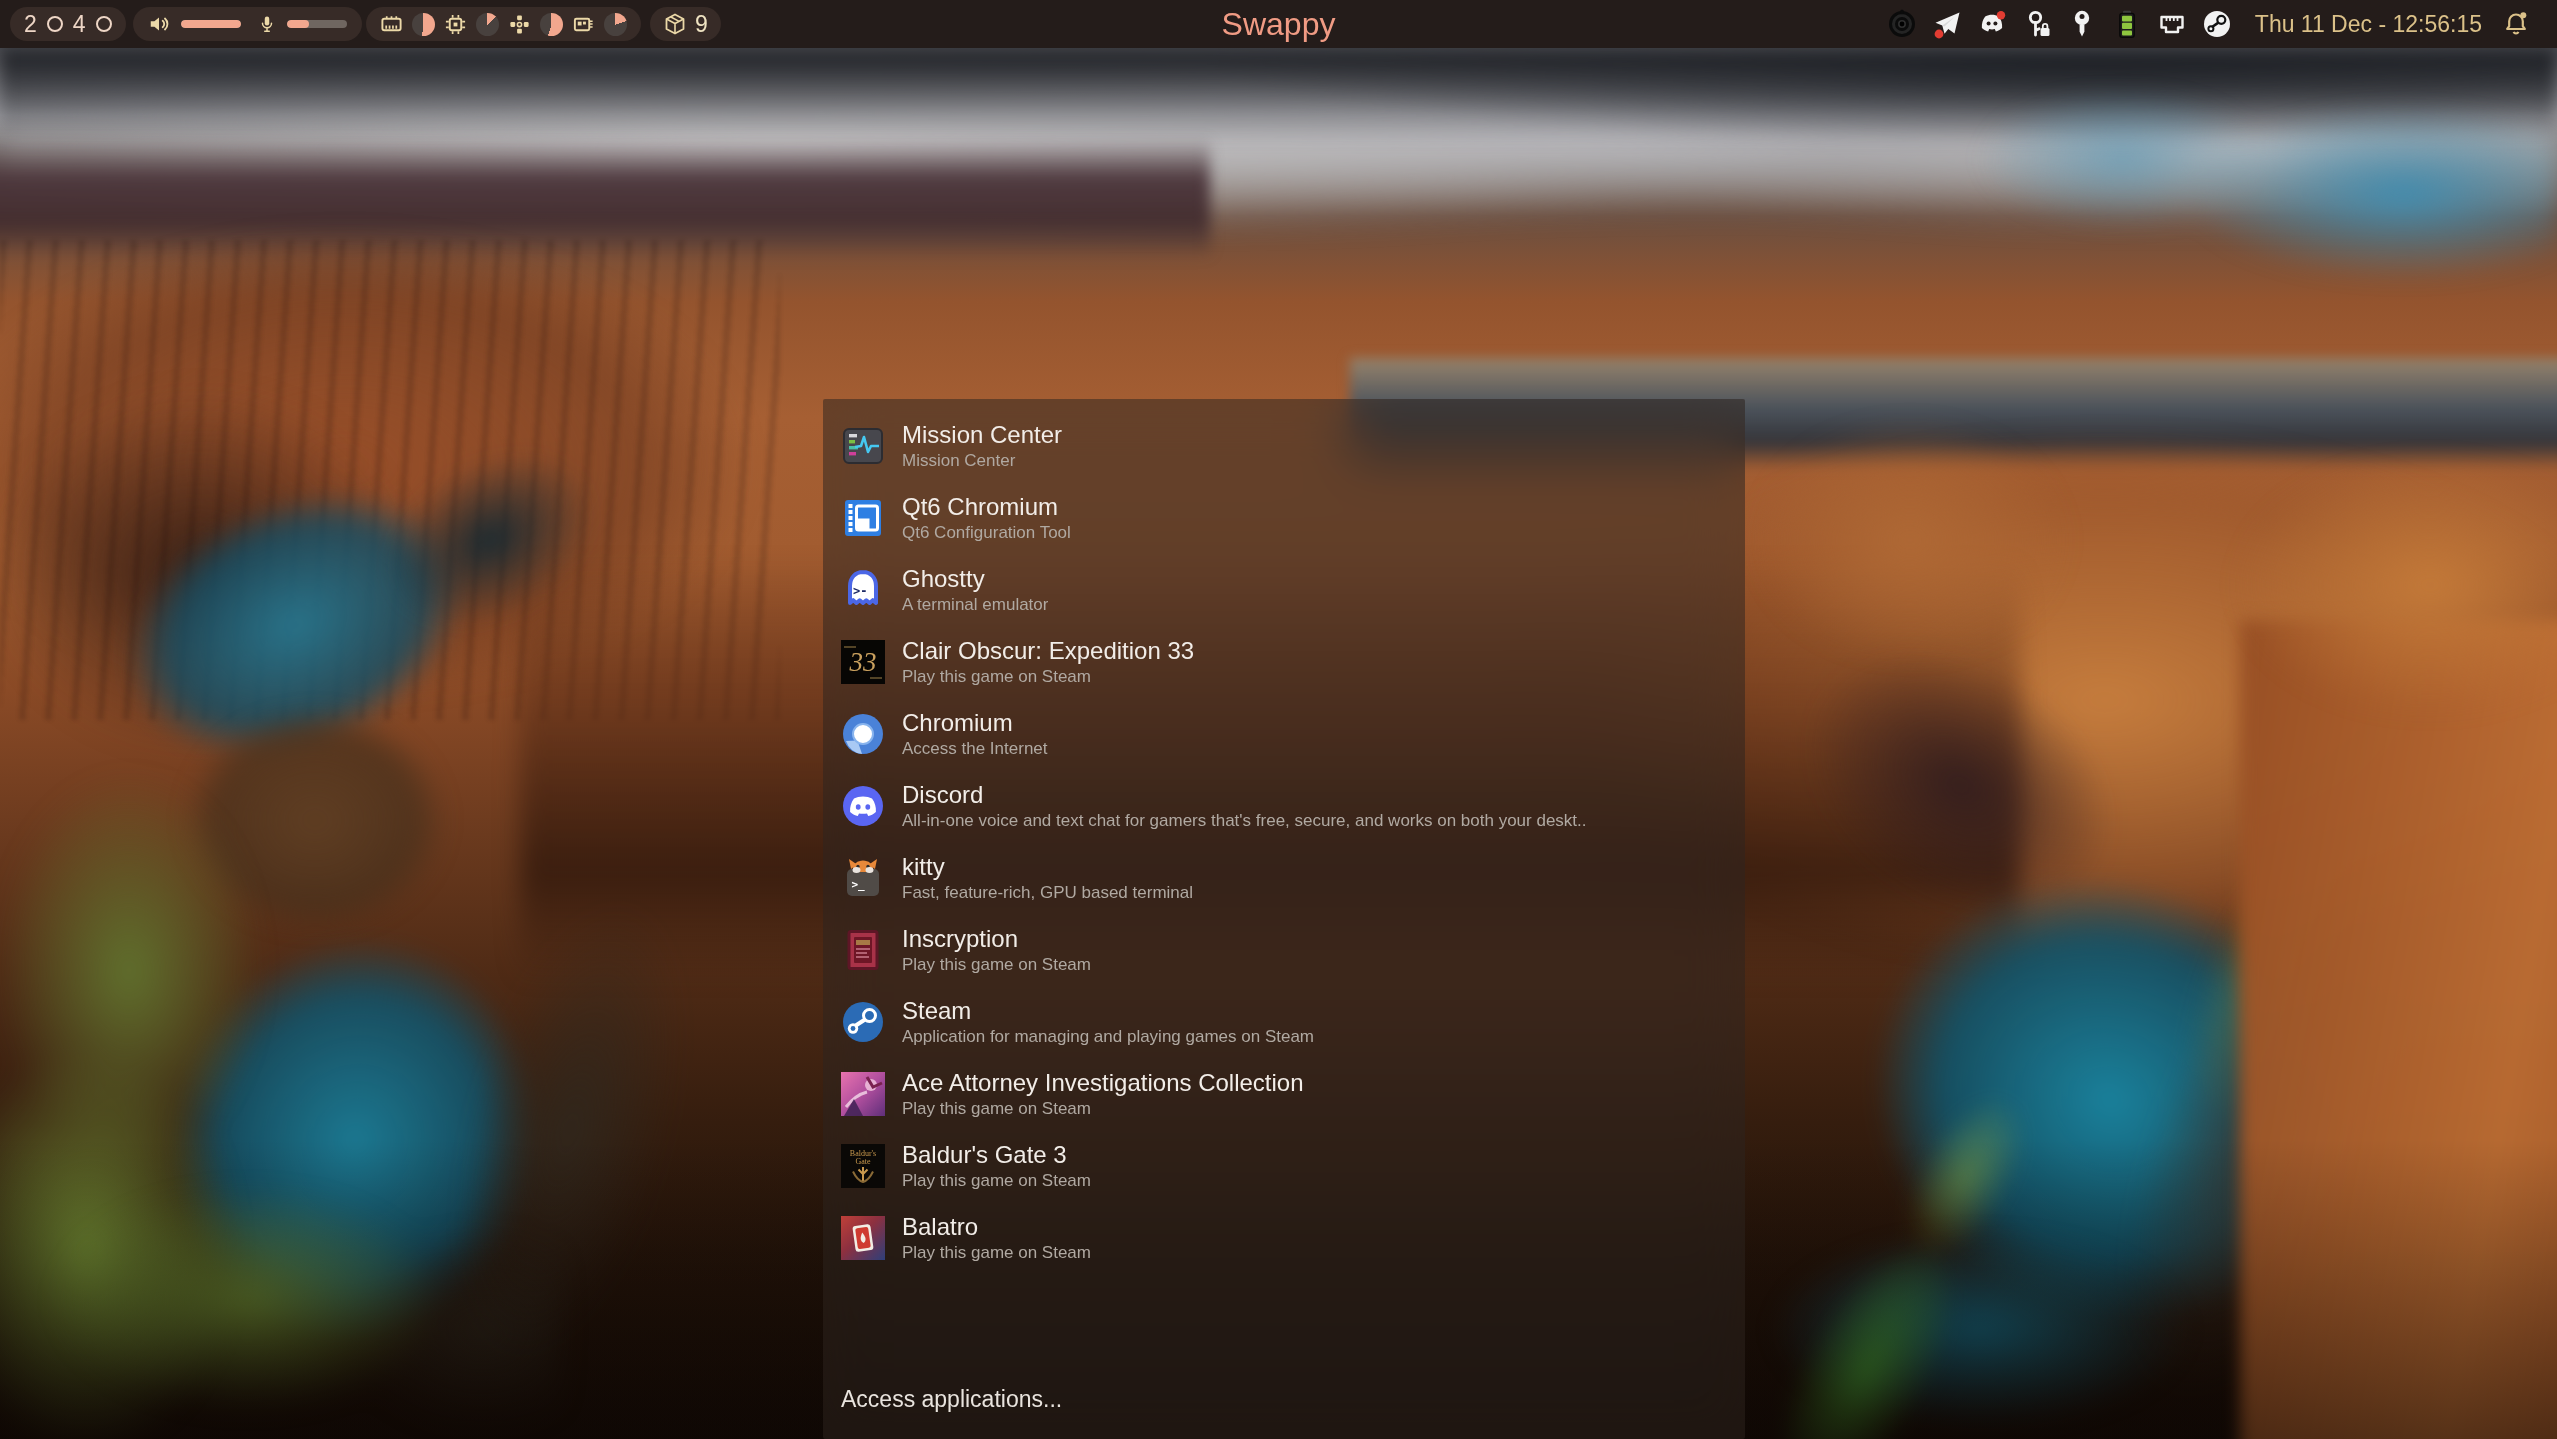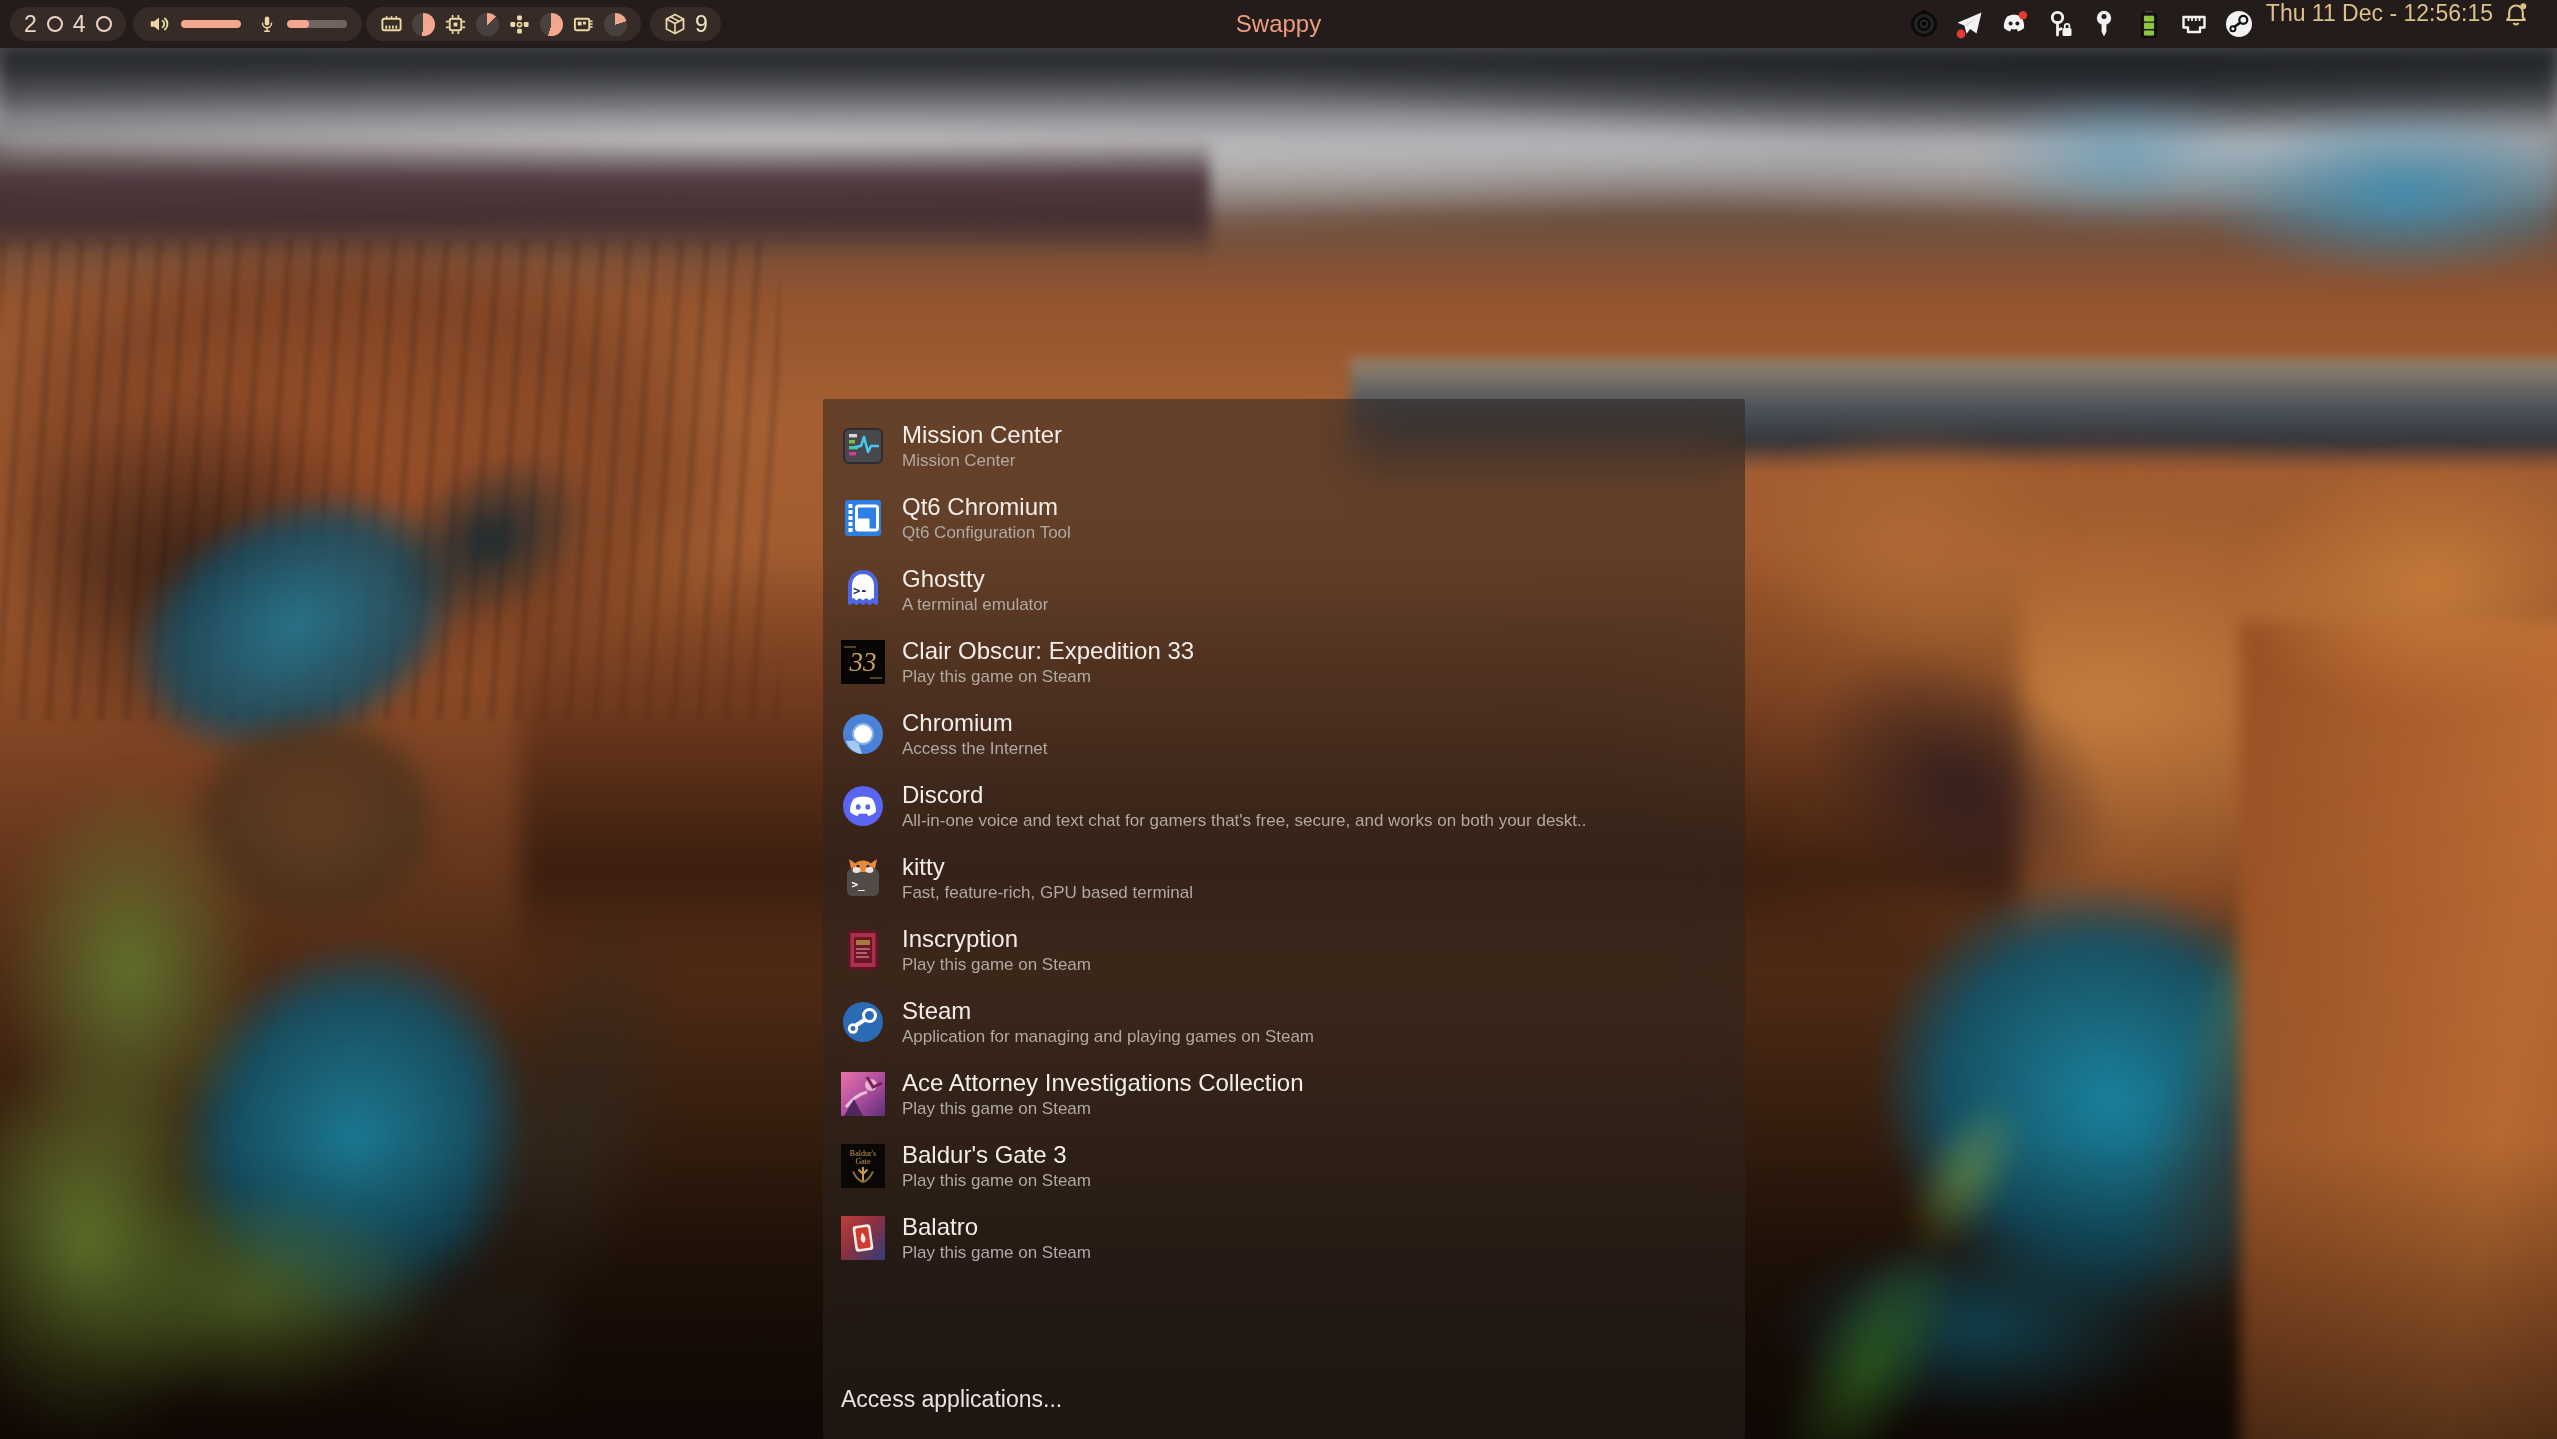--- a/index.html
+++ b/index.html
@@ -25,24 +25,24 @@
   #audio-pill{left:133px;padding:0 15px;gap:11px;}
   .slider{width:60px;height:8px;border-radius:4px;background:#6f6660;overflow:hidden;}
   .slider>i{display:block;height:100%;background:#f2a78e;border-radius:4px;}
   #monitor-pill{left:366px;padding:0 14px;gap:9px;}
   .pie{width:23px;height:23px;border-radius:50%;}
   #updates-pill{left:650px;padding:0 13px;gap:8px;}
   #updates-count{font-size:23px;color:#efe3c2;}
   .bar-icon svg{display:block;}
   #bar-title{
     position:absolute;top:0;left:50%;transform:translateX(-50%);
-    line-height:48px;font-size:24px;color:#f09b84;
+    line-height:48px;font-size:32px;color:#f09b84;
   }
   #tray{
-    position:absolute;top:0;right:26px;height:48px;display:flex;gap:4px;
+    position:absolute;top:0;right:26px;height:48px;display:flex;align-items:center;gap:15px;
   }
   #clock{font-size:23px;color:#dbc189;white-space:nowrap;margin:0 4px 0 8px;}
   .tray-icon{width:30px;height:30px;}
   .tray-icon svg{display:block;width:100%;height:100%;}
   
   #launcher{
     position:absolute;left:823px;top:399px;width:922px;height:1040px;z-index:5;
     background:rgba(46,37,31,.52);
     backdrop-filter:blur(26px) saturate(.92);
     -webkit-backdrop-filter:blur(26px) saturate(.92);

